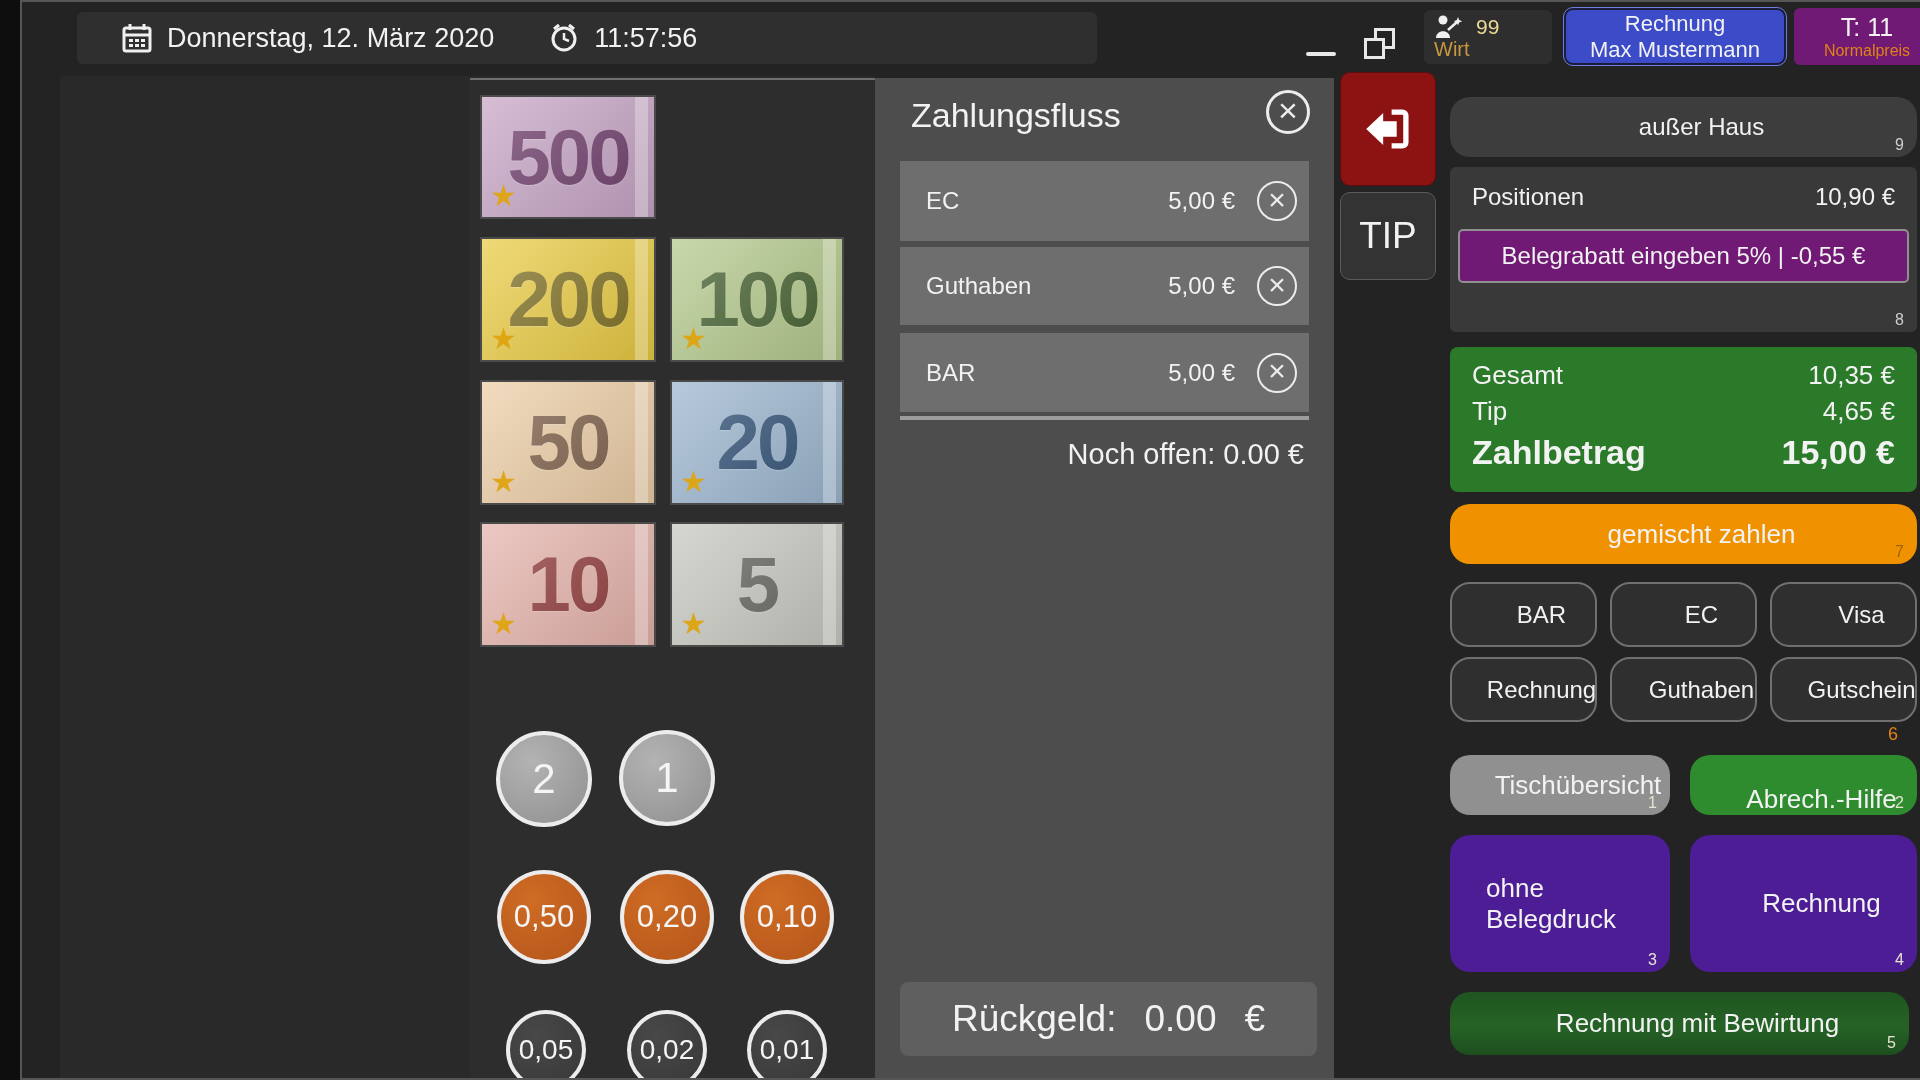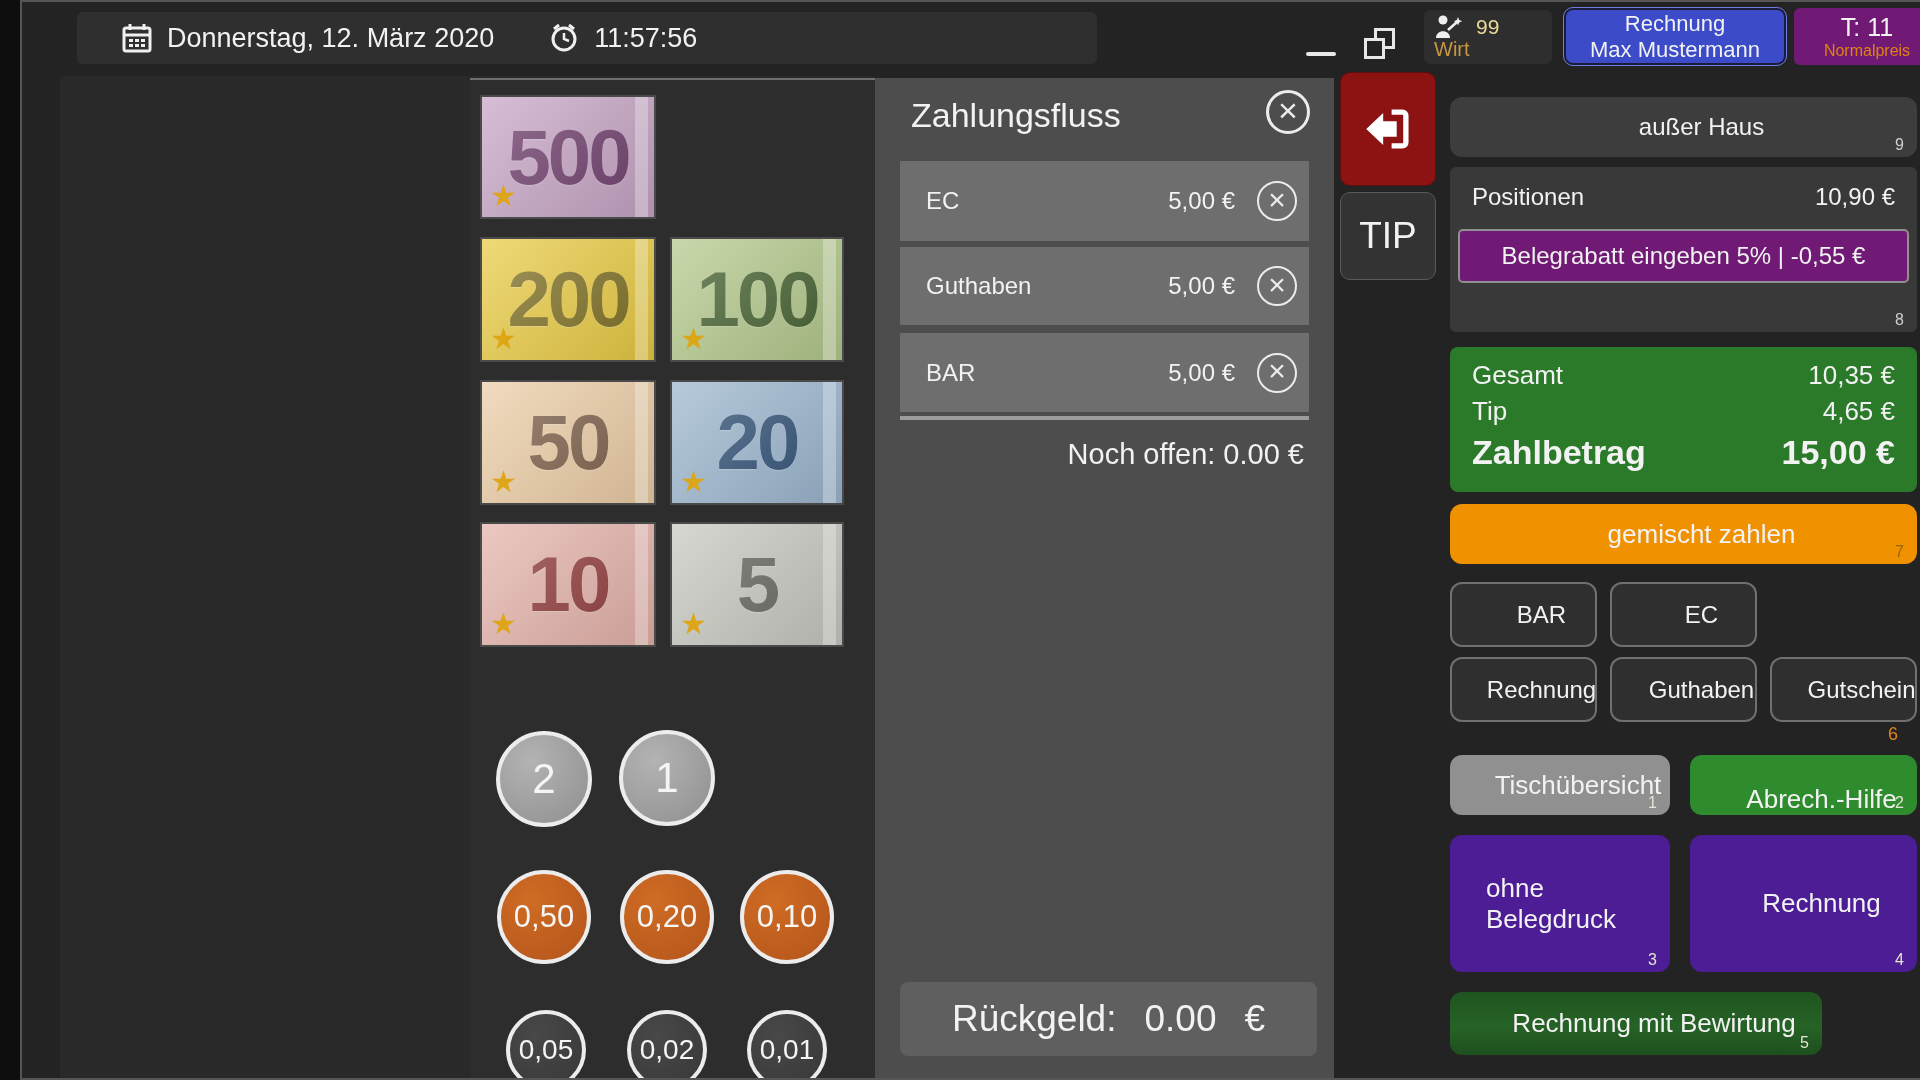--- a/index.html
+++ b/index.html
@@ -63,21 +63,21 @@
   .flowdivider{position:absolute;left:25px;width:409px;top:338px;height:4px;background:#9c9c9c;}
   .openrow{position:absolute;right:30px;top:360px;display:flex;gap:8px;font-size:29px;}
   .changebox{position:absolute;left:25px;top:904px;width:417px;height:74px;background:#5f5f5f;border-radius:8px;
     display:flex;align-items:center;justify-content:center;gap:28px;font-size:37px;}
   
   .backbtn{left:1318px;top:70px;width:96px;height:114px;background:#8d1313;border:1px solid #5e0e0e;
     border-radius:10px;display:flex;align-items:center;justify-content:center;cursor:pointer;box-sizing:border-box;}
   .tipbtn{left:1318px;top:190px;width:96px;height:88px;background:#333333;border:1px solid #5a5a5a;
     border-radius:10px;display:flex;align-items:center;justify-content:center;font-size:37px;cursor:pointer;box-sizing:border-box;}
   
-  .rbtn{display:flex;align-items:center;justify-content:center;box-sizing:border-box;cursor:pointer;border-radius:12px;padding-left:36px;}
+  .rbtn{display:flex;align-items:center;justify-content:center;box-sizing:border-box;cursor:pointer;border-radius:20px;padding-left:36px;}
   .badge{position:absolute;right:13px;bottom:3px;font-size:16px;color:#e4e4d2;}
   .badge.gray{color:#cfcfcf;}
   .badge.orangetxt{color:#9a6500;}
   .ausserhaus{left:1428px;top:95px;width:467px;height:60px;background:#3d3d3d;font-size:24px;}
   .pospanel{left:1428px;top:165px;width:467px;height:165px;background:#393939;border-radius:6px;}
   .posrow{position:absolute;left:22px;right:22px;top:16px;display:flex;font-size:24px;}
   .posrow .amount{margin-left:auto;}
   .discountbtn{position:absolute;left:8px;right:8px;top:62px;height:54px;background:#701a75;
     border:2px solid #909090;border-radius:5px;display:flex;align-items:center;justify-content:center;
     font-size:24px;cursor:pointer;box-sizing:border-box;}
@@ -85,21 +85,21 @@
     padding:10px 22px;box-sizing:border-box;}
   .totrow{display:flex;font-size:26px;line-height:36px;}
   .totrow .amount{margin-left:auto;}
   .totrow.big{font-size:34px;line-height:46px;font-weight:600;}
   .mixedbtn{left:1428px;top:502px;width:467px;height:60px;background:#f09200;font-size:26px;}
   .paybtn{width:147px;height:65px;background:#2f2f2f;border:2px solid #707070;font-size:24px;}
   .badge6{left:1866px;top:722px;font-size:18px;color:#e0821a;}
   .tischbtn{left:1428px;top:753px;width:220px;height:60px;background:#909090;font-size:26px;}
   .abrechbtn{left:1668px;top:753px;width:227px;height:60px;background:#2e8b2e;font-size:26px;align-items:flex-end;}
   .tallbtn{top:833px;height:137px;background:#4c1d95;font-size:26px;}
-  .widebtn{left:1428px;top:990px;width:372px;height:63px;background:linear-gradient(180deg,#1f5520,#266226 55%,#1d4f1e);font-size:26px;}
+  .widebtn{left:1428px;top:990px;width:459px;height:63px;background:linear-gradient(180deg,#1f5520,#266226 55%,#1d4f1e);font-size:26px;}
   .icon{display:block;}
 </style>
 </head>
 <body>
 
 <div class="app">
 
   <div class="abs datebar">
     <svg class="icon" width="32" height="32" viewBox="0 0 32 32">
       <rect x="3" y="6" width="26" height="23" rx="2" fill="none" stroke="#f0f0f0" stroke-width="3"></rect>
@@ -289,20 +289,23 @@
     <span>gemischt zahlen</span>
     <span class="badge orangetxt">7</span>
   </div>
 
   <div class="abs rbtn paybtn" style="left:1428px;top:580px;">
     <span>BAR</span>
   </div>
   <div class="abs rbtn paybtn" style="left:1588px;top:580px;">
     <span>EC</span>
   </div>
+  <div class="abs rbtn paybtn" style="left:1748px;top:580px;">
+    <span>Visa</span>
+  </div>
   <div class="abs rbtn paybtn" style="left:1428px;top:655px;">
     <span>Rechnung</span>
   </div>
   <div class="abs rbtn paybtn" style="left:1588px;top:655px;">
     <span>Guthaben</span>
   </div>
   <div class="abs rbtn paybtn" style="left:1748px;top:655px;">
     <span>Gutschein</span>
   </div>
   <div class="abs badge6">6</div>

